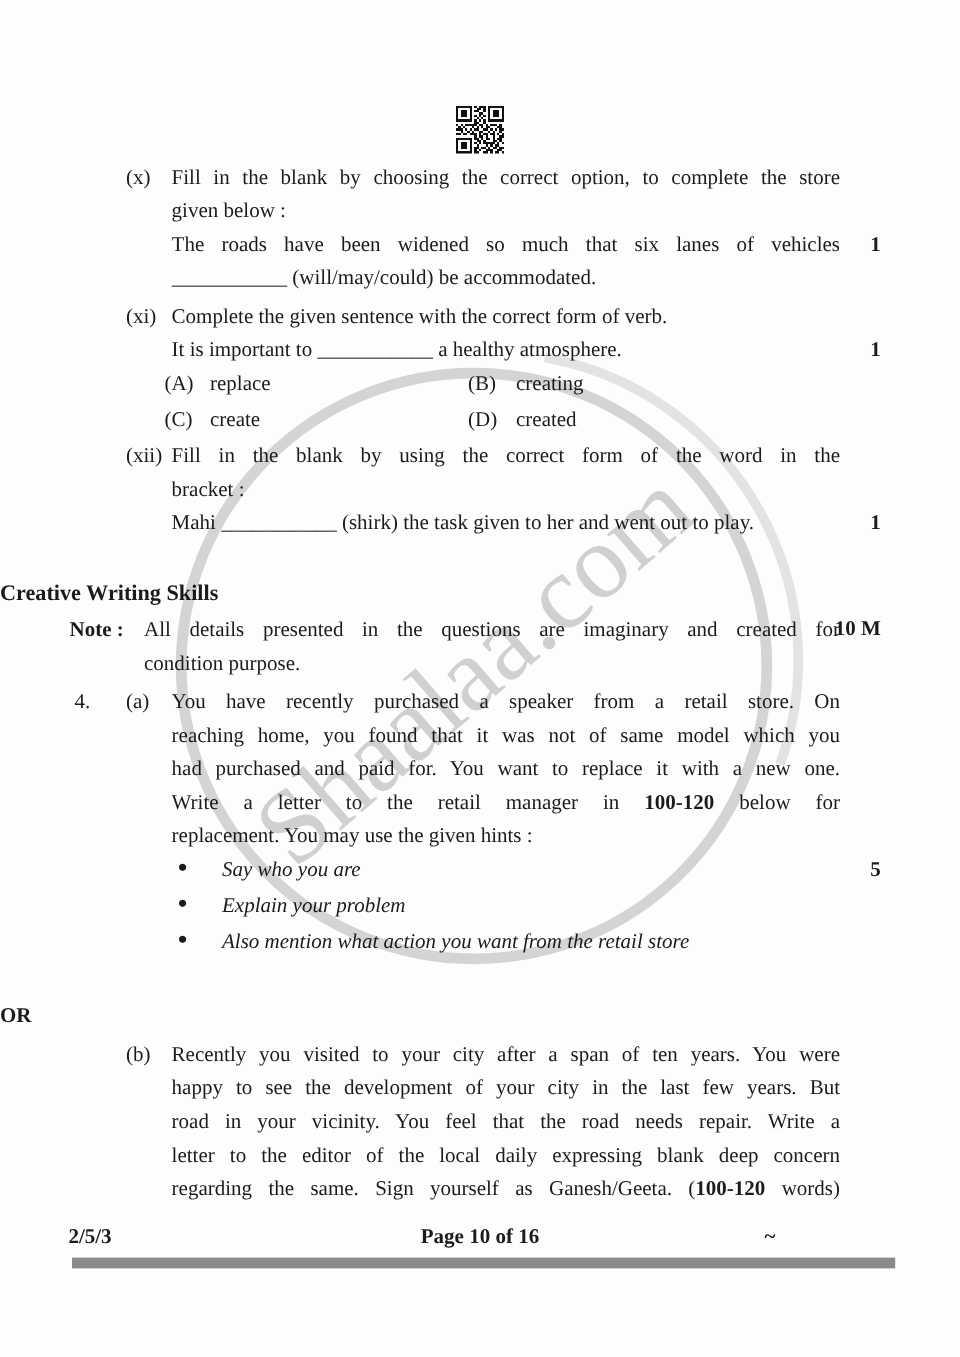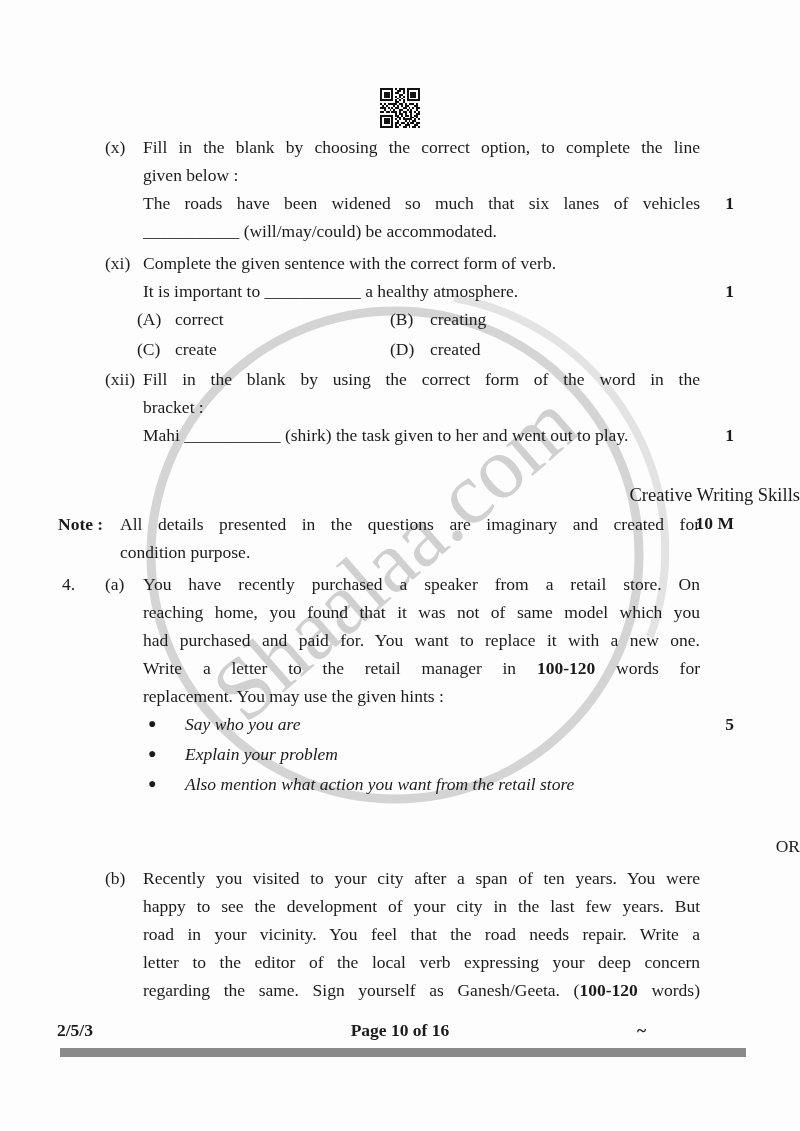--- a/index.html
+++ b/index.html
@@ -22,21 +22,21 @@
   .opt-label.l0{left:137px;}
   .opt-text.t0{left:175px;}
   .opt-label.l1{left:390px;}
   .opt-text.t1{left:430px;text-align:right;}
   .t-bullet{height:30px;}
   .bullet-dot{position:absolute;left:148px;font-size:14px;}
   .bullet-text{position:absolute;left:185px;font-style:italic;}
   .t-header{height:29px;margin-top:31px;}
   .t-header .center-text{font-size:18.5px;}
   .t-center{height:28px;}
-  .center-text{display:block;width:100%;text-align:right;font-weight:normal;white-space:normal;margin-top:32px;}
+  .center-text{display:block;width:100%;text-align:left;font-weight:bold;white-space:normal;margin-top:32px;}
   .q-mark{position:absolute;left:686px;width:48px;text-align:right;font-weight:bold;}
   .sp{margin-top:4px;}
   b{font-weight:bold;margin-top:14px;}
   .footer{position:absolute;left:0;top:1016px;width:100%;height:28px;line-height:28px;z-index:1;}
   .footer-left{position:absolute;left:57px;font-weight:bold;}
   .footer-center{display:block;width:100%;text-align:center;font-weight:bold;}
   .footer-right{position:absolute;left:637px;top:0;font-weight:bold;}
   .footer-bar{position:absolute;left:60px;top:1048px;width:686px;height:9px;z-index:1;}
 </style>
 </head>
@@ -290,21 +290,21 @@
           <rect x="13" y="20" width="1" height="1" fill="#111"></rect>
           <rect x="15" y="20" width="1" height="1" fill="#111"></rect>
           <rect x="17" y="20" width="1" height="1" fill="#111"></rect>
           <rect x="18" y="20" width="1" height="1" fill="#111"></rect>
           <rect x="20" y="20" width="1" height="1" fill="#111"></rect>
         </svg>
     </div>
     <div id="doc-body">
         <div class="line t-qline">
           <span class="q-label">(x)</span>
-          <span class="q-body j"><span>Fill in the blank by choosing the correct option, to complete the line</span></span>
+          <span class="q-body j"><span>Fill in the blank by choosing the correct option, to complete the store</span></span>
         </div>
         <div class="line t-qline">
           <span class="q-body"><span>given below :</span></span>
           <span class="q-mark">1</span>
         </div>
         <div class="line t-qline">
           <span class="q-body j"><span>The roads have been widened so much that six lanes of vehicles</span></span>
         </div>
         <div class="line t-qline">
           <span class="q-body"><span>___________ (will/may/could) be accommodated.</span></span>
@@ -312,21 +312,21 @@
         <div class="line t-qline sp">
           <span class="q-label">(xi)</span>
           <span class="q-body"><span>Complete the given sentence with the correct form of verb.</span></span>
           <span class="q-mark">1</span>
         </div>
         <div class="line t-qline">
           <span class="q-body"><span>It is important to ___________ a healthy atmosphere.</span></span>
         </div>
         <div class="line t-options">
           <span class="opt-label l0">(A)</span>
-          <span class="opt-text t0">correct</span>
+          <span class="opt-text t0">replace</span>
           <span class="opt-label l1">(B)</span>
           <span class="opt-text t1">creating</span>
         </div>
         <div class="line t-options">
           <span class="opt-label l0">(C)</span>
           <span class="opt-text t0">create</span>
           <span class="opt-label l1">(D)</span>
           <span class="opt-text t1">created</span>
         </div>
         <div class="line t-qline">
@@ -356,21 +356,21 @@
           <span class="q-label">(a)</span>
           <span class="q-body j"><span>You have recently purchased a speaker from a retail store. On</span></span>
         </div>
         <div class="line t-qline">
           <span class="q-body j"><span>reaching home, you found that it was not of same model which you</span></span>
         </div>
         <div class="line t-qline">
           <span class="q-body j"><span>had purchased and paid for. You want to replace it with a new one.</span></span>
         </div>
         <div class="line t-qline">
-          <span class="q-body j"><span>Write a letter to the retail manager in </span><b>100-120</b><span> words for</span></span>
+          <span class="q-body j"><span>Write a letter to the retail manager in </span><b>100-120</b><span> below for</span></span>
         </div>
         <div class="line t-qline">
           <span class="q-body"><span>replacement. You may use the given hints :</span></span>
           <span class="q-mark">5</span>
         </div>
         <div class="line t-bullet">
           <span class="bullet-dot">●</span>
           <span class="bullet-text">Say who you are</span>
         </div>
         <div class="line t-bullet">
@@ -388,21 +388,21 @@
           <span class="q-label">(b)</span>
           <span class="q-body j"><span>Recently you visited to your city after a span of ten years. You were</span></span>
         </div>
         <div class="line t-qline">
           <span class="q-body j"><span>happy to see the development of your city in the last few years. But</span></span>
         </div>
         <div class="line t-qline">
           <span class="q-body j"><span>road in your vicinity. You feel that the road needs repair. Write a</span></span>
         </div>
         <div class="line t-qline">
-          <span class="q-body j"><span>letter to the editor of the local verb expressing your deep concern</span></span>
+          <span class="q-body j"><span>letter to the editor of the local daily expressing blank deep concern</span></span>
         </div>
         <div class="line t-qline">
           <span class="q-body j"><span>regarding the same. Sign yourself as Ganesh/Geeta. (</span><b>100-120</b><span> words)</span></span>
         </div>
       </div>
   </div>
 
   <div class="footer">
     <span class="footer-left">2/5/3</span>
     <span class="footer-center">Page 10 of 16</span>

